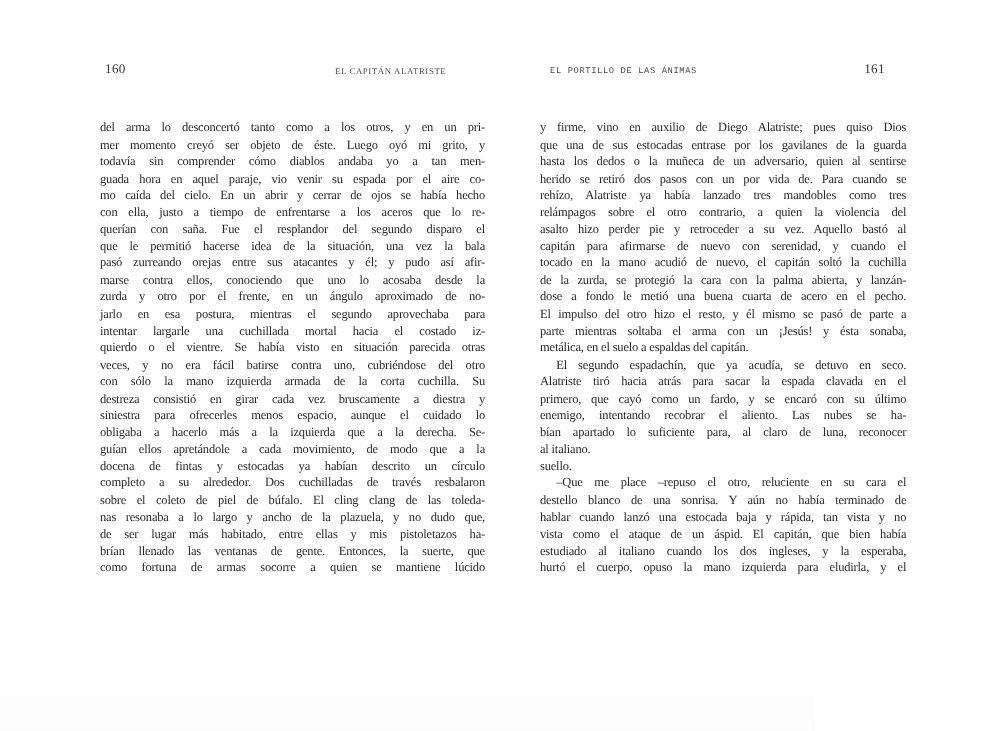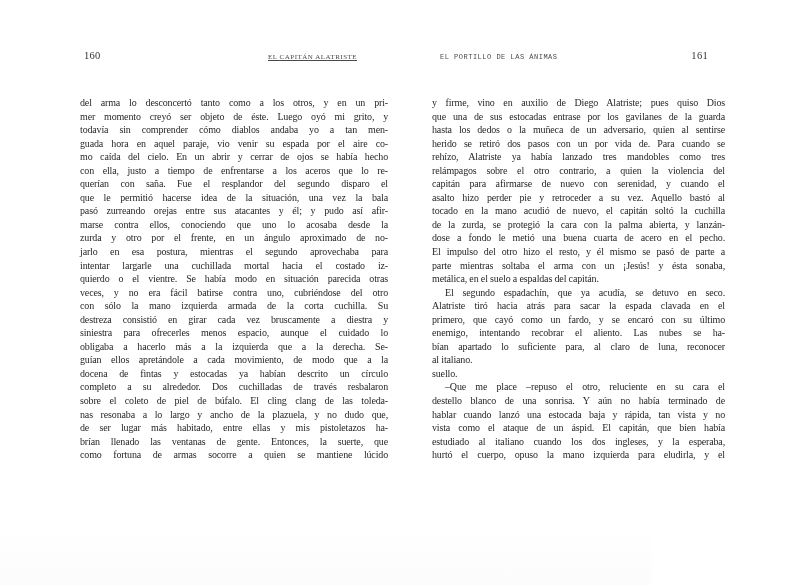--- a/index.html
+++ b/index.html
@@ -24,21 +24,21 @@
     letter-spacing: 0.3px;
   }
   .folio.outer-left  { left: 4px; }
   .folio.outer-right { right: 17px; }
 
   .running-head {
     position: absolute; top: 1px;
     font-size: 7px; letter-spacing: 0.5px;
     color: #4a4a4a; white-space: nowrap;
   }
-  .running-head.gutter-side-left  { left: 188px; text-decoration: underline; }
+  .running-head.gutter-side-left  { left: 188px; }
   .running-head.gutter-side-right { left: 8px; font-family: Liberation Mono, monospace; }
 
   .page-text {
     position: absolute; top: 44px; left: 0; right: 0;
     font-size: 10px; line-height: 13.55px;
     color: #272727; letter-spacing: -0.15px;
   }
   .line {
     text-align: justify;
     text-align-last: justify;
@@ -62,21 +62,21 @@
         <div class="line">guada hora en aquel paraje, vio venir su espada por el aire co-</div>
         <div class="line">mo caída del cielo. En un abrir y cerrar de ojos se había hecho</div>
         <div class="line">con ella, justo a tiempo de enfrentarse a los aceros que lo re-</div>
         <div class="line">querían con saña. Fue el resplandor del segundo disparo el</div>
         <div class="line">que le permitió hacerse idea de la situación, una vez la bala</div>
         <div class="line">pasó zurreando orejas entre sus atacantes y él; y pudo así afir-</div>
         <div class="line">marse contra ellos, conociendo que uno lo acosaba desde la</div>
         <div class="line">zurda y otro por el frente, en un ángulo aproximado de no-</div>
         <div class="line">jarlo en esa postura, mientras el segundo aprovechaba para</div>
         <div class="line">intentar largarle una cuchillada mortal hacia el costado iz-</div>
-        <div class="line">quierdo o el vientre. Se había modo en situación parecida otras</div>
+        <div class="line">quierdo o el vientre. Se había visto en situación parecida otras</div>
         <div class="line">veces, y no era fácil batirse contra uno, cubriéndose del otro</div>
         <div class="line">con sólo la mano izquierda armada de la corta cuchilla. Su</div>
         <div class="line">destreza consistió en girar cada vez bruscamente a diestra y</div>
         <div class="line">siniestra para ofrecerles menos espacio, aunque el cuidado lo</div>
         <div class="line">obligaba a hacerlo más a la izquierda que a la derecha. Se-</div>
         <div class="line">guían ellos apretándole a cada movimiento, de modo que a la</div>
         <div class="line">docena de fintas y estocadas ya habían descrito un círculo</div>
         <div class="line">completo a su alrededor. Dos cuchilladas de través resbalaron</div>
         <div class="line">sobre el coleto de piel de búfalo. El cling clang de las toleda-</div>
         <div class="line">nas resonaba a lo largo y ancho de la plazuela, y no dudo que,</div>
@@ -89,22 +89,22 @@
   <div class="page-col right">
     <div class="running-head gutter-side-right">EL PORTILLO DE LAS ÁNIMAS</div>
     <div class="folio outer-right">161</div>
     <div class="page-text">
         <div class="line">y firme, vino en auxilio de Diego Alatriste; pues quiso Dios</div>
         <div class="line">que una de sus estocadas entrase por los gavilanes de la guarda</div>
         <div class="line">hasta los dedos o la muñeca de un adversario, quien al sentirse</div>
         <div class="line">herido se retiró dos pasos con un por vida de. Para cuando se</div>
         <div class="line">rehízo, Alatriste ya había lanzado tres mandobles como tres</div>
         <div class="line">relámpagos sobre el otro contrario, a quien la violencia del</div>
+        <div class="line">asalto hizo perder pie y retroceder a su vez. Aquello bastó al</div>
         <div class="line">capitán para afirmarse de nuevo con serenidad, y cuando el</div>
-        <div class="line">asalto hizo perder pie y retroceder a su vez. Aquello bastó al</div>
         <div class="line">tocado en la mano acudió de nuevo, el capitán soltó la cuchilla</div>
         <div class="line">de la zurda, se protegió la cara con la palma abierta, y lanzán-</div>
         <div class="line">dose a fondo le metió una buena cuarta de acero en el pecho.</div>
         <div class="line">El impulso del otro hizo el resto, y él mismo se pasó de parte a</div>
         <div class="line">parte mientras soltaba el arma con un ¡Jesús! y ésta sonaba,</div>
         <div class="line noj">metálica, en el suelo a espaldas del capitán.</div>
         <div class="line indent">El segundo espadachín, que ya acudía, se detuvo en seco.</div>
         <div class="line">Alatriste tiró hacia atrás para sacar la espada clavada en el</div>
         <div class="line">primero, que cayó como un fardo, y se encaró con su último</div>
         <div class="line">enemigo, intentando recobrar el aliento. Las nubes se ha-</div>

